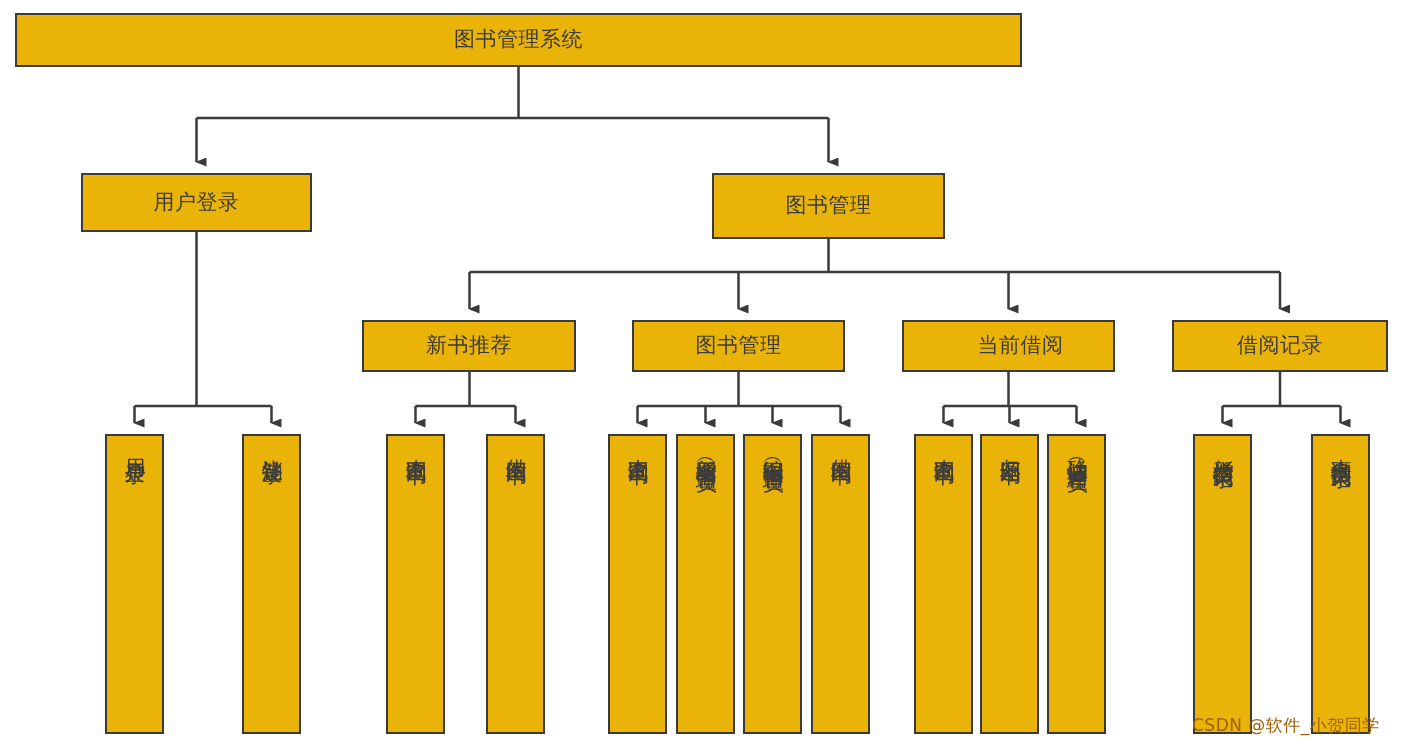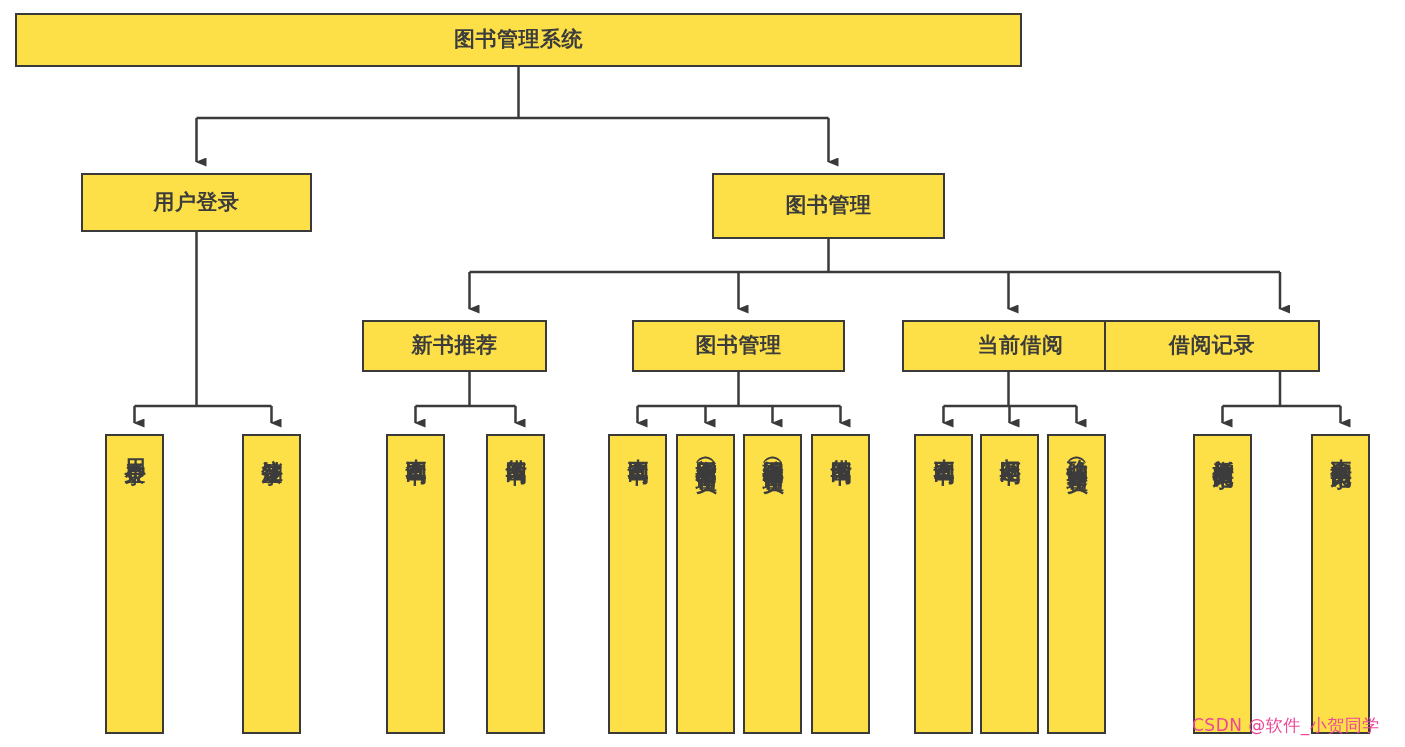--- a/index.html
+++ b/index.html
@@ -20,27 +20,26 @@
   svg.wires {
     position: absolute;
     left: 0;
     top: 0;
     width: 1405px;
     height: 747px;
   }
   .node {
     position: absolute;
     box-sizing: border-box;
-    background: #fde047;
+    background: #eab308;
     border: 2.5px solid #3a3a3a;
     display: flex;
     align-items: center;
     justify-content: center;
     z-index: 3;
-    font-weight: bold;
   }
   .node-label {
     color: #3c3c3c;
     text-align: center;
     white-space: pre;
     letter-spacing: 0.5px;
   }
   .node.horiz .node-label {
     font-size: 21px;
     line-height: 1.1;
@@ -52,21 +51,21 @@
   .node.vert .node-label {
     writing-mode: vertical-rl;
     text-orientation: upright;
     font-size: 21px;
     line-height: 1.22;
     letter-spacing: 2px;
     white-space: nowrap;
   }
   .watermark {
     position: absolute;
-    color: #ec4899;
+    color: #a16207;
     font-size: 17px;
     white-space: nowrap;
     z-index: 6;
     letter-spacing: 0.5px;
   }
 </style>
 </head>
 <body>
 
 <div id="canvas">
@@ -117,30 +116,30 @@
   <div id="node-layer">
       <div class="node horiz" style="left: 15px; top: 13px; width: 1007px; height: 54px;">
         <span class="node-label">图书管理系统</span>
       </div>
       <div class="node horiz" style="left: 81px; top: 173px; width: 231px; height: 59px;">
         <span class="node-label">用户登录</span>
       </div>
       <div class="node horiz" style="left: 712px; top: 173px; width: 233px; height: 66px;">
         <span class="node-label">图书管理</span>
       </div>
-      <div class="node horiz" style="left: 362px; top: 320px; width: 185px; height: 52px;">
+      <div class="node horiz" style="left: 362px; top: 320px; width: 214px; height: 52px;">
         <span class="node-label">新书推荐</span>
       </div>
       <div class="node horiz" style="left: 632px; top: 320px; width: 213px; height: 52px;">
         <span class="node-label">图书管理</span>
       </div>
       <div class="node horiz" style="left: 902px; top: 320px; width: 213px; height: 52px; padding-left: 24px;">
         <span class="node-label">当前借阅</span>
       </div>
-      <div class="node horiz" style="left: 1104px; top: 320px; width: 216px; height: 52px;">
+      <div class="node horiz" style="left: 1172px; top: 320px; width: 216px; height: 52px;">
         <span class="node-label">借阅记录</span>
       </div>
       <div class="node vert" style="left: 105px; top: 434px; width: 59px; height: 300px;">
         <span class="node-label">用户登录</span>
       </div>
       <div class="node vert" style="left: 242px; top: 434px; width: 59px; height: 300px;">
         <span class="node-label">注销登录</span>
       </div>
       <div class="node vert" style="left: 386px; top: 434px; width: 59px; height: 300px;">
         <span class="node-label">查询图书</span>

